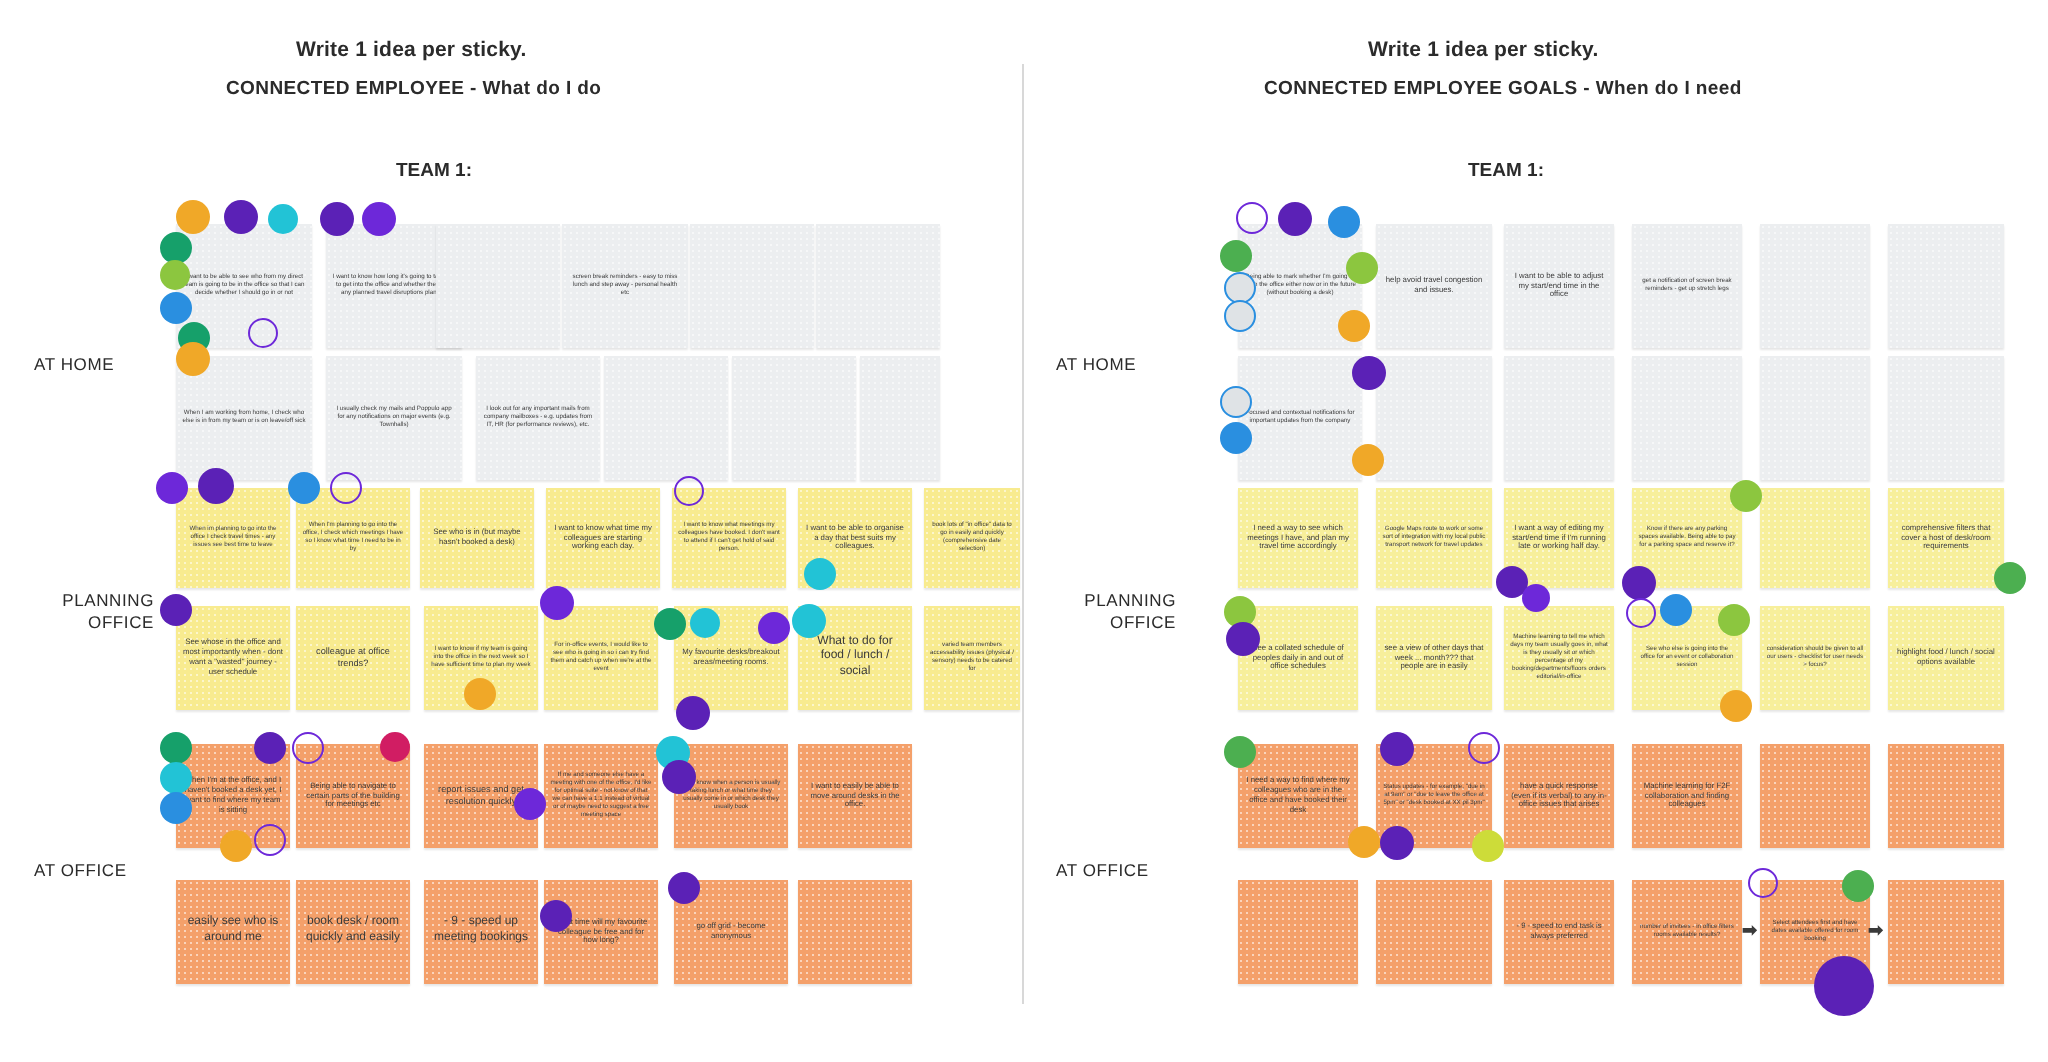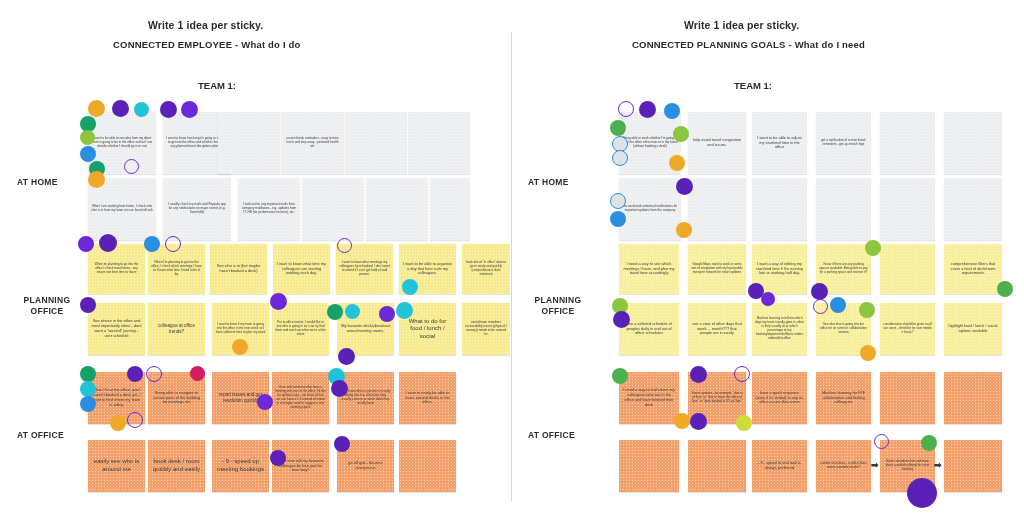--- a/index.html
+++ b/index.html
@@ -29,22 +29,22 @@
   .hdr-title {
     position:absolute; font-size:9.5px; font-weight:bold; color:#2b2b2b;
     letter-spacing:.2px; white-space:nowrap;
   }
   .hdr-team {
     position:absolute; font-size:9.5px; font-weight:bold; color:#2b2b2b;
     white-space:nowrap;
   }
 
   .row-label {
-    position:absolute; font-size:8.5px; font-weight:bold; color:#2b2b2b;
-    letter-spacing:.3px; line-height:11px; text-align:center;
+    position:absolute; font-size:8.5px; font-weight:normal; color:#2b2b2b;
+    letter-spacing:.3px; line-height:11px; text-align:right;
   }
 
   .sticky {
     position:absolute;
     display:flex; align-items:center; justify-content:center;
     text-align:center;
     padding:3px;
     overflow:hidden;
     box-shadow:0 1px 1px rgba(0,0,0,.10);
     background-image:
@@ -243,21 +243,21 @@
     <div class="sticky s-orange t-sm" style="left:399px; top:440px; width:57px; height:52px;">
         <span></span>
       </div>
     <div class="dot" style="left:270px; top:450px; width:16px; height:16px; background:#5b21b6;"></div>
     <div class="dot" style="left:334px; top:436px; width:16px; height:16px; background:#5b21b6;"></div>
   </div>
 
   <div class="panel" id="panel-right">
 
     <div class="hdr-instruction" style="left:172px; top:19px;">Write 1 idea per sticky.</div>
-    <div class="hdr-title" style="left:120px; top:39px;">CONNECTED PLANNING GOALS - What do I need</div>
+    <div class="hdr-title" style="left:120px; top:39px;">CONNECTED EMPLOYEE GOALS - When do I need</div>
     <div class="hdr-team" style="left:222px; top:80px;">TEAM 1:</div>
 
     <div class="row-label" style="left:16px; top:177px;">AT HOME</div>
     <div class="row-label" style="left:16px; top:295px; width:60px;"><span>PLANNING OFFICE</span></div>
     <div class="row-label" style="left:16px; top:430px;">AT OFFICE</div>
 
     <div class="sticky s-grey t-xs" style="left:107px; top:112px; width:62px; height:62px;">
         <span>Being able to mark whether I'm going to be in the office either now or in the future (without booking a desk)</span>
       </div>
     <div class="sticky s-grey t-sm" style="left:176px; top:112px; width:58px; height:62px;">

